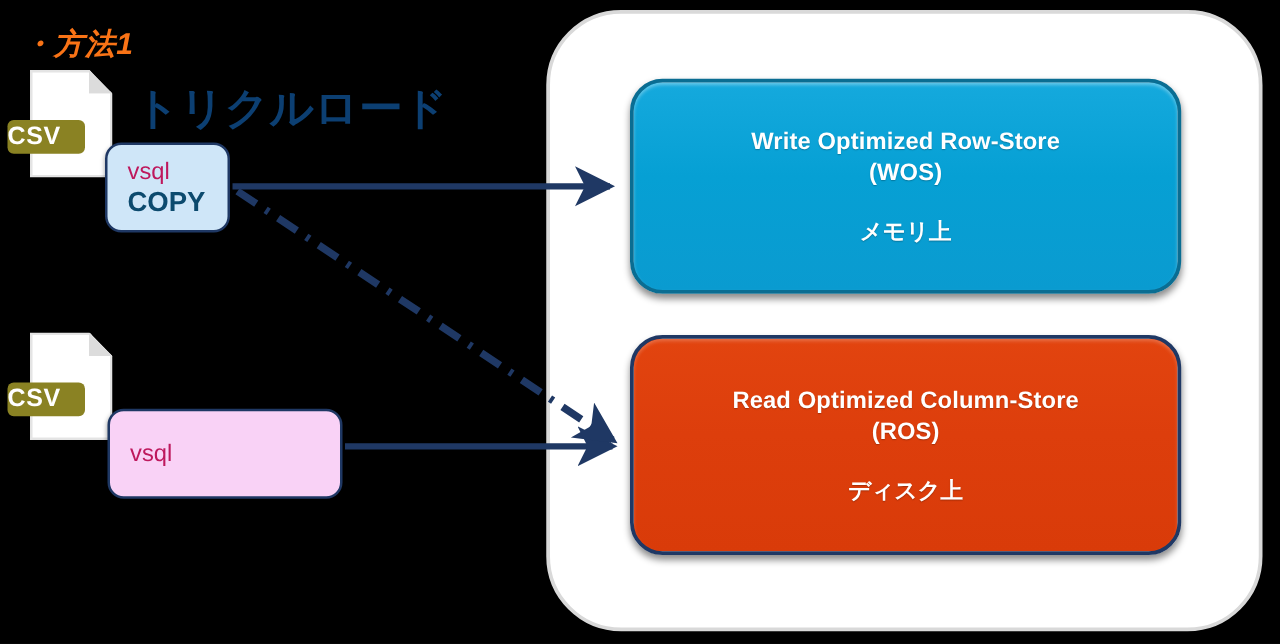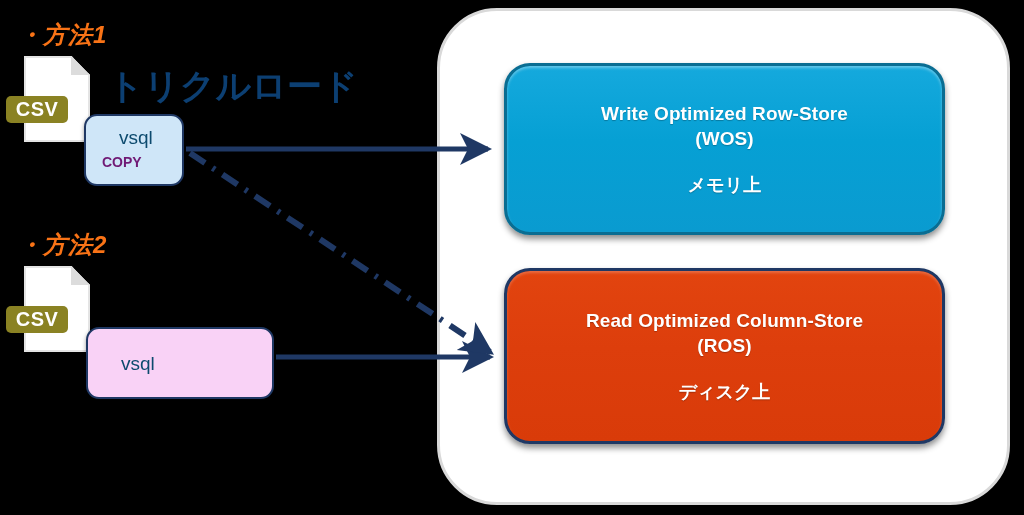--- a/index.html
+++ b/index.html
@@ -141,21 +141,20 @@
     left: -18px;
     top: 40px;
     width: 62px;
     height: 27px;
     background: #8a8223;
     border-radius: 5px;
     color: #ffffff;
     font-weight: bold;
     font-size: 20px;
     line-height: 27px;
-    text-align: center;
     letter-spacing: 0.5px;
   }
 
   
   .cmd-box {
     position: absolute;
     box-sizing: border-box;
     border-radius: 13px;
     border: 2px solid #1f3864;
     display: flex;
@@ -172,28 +171,27 @@
     background: #cfe6f8;
   }
   .cmd-box.copy-direct {
     left: 86px;
     top: 327px;
     width: 188px;
     height: 72px;
     background: #f9d2f6;
   }
   .cmd-line1 {
-    color: #0c4a6e;
+    color: #be185d;
     font-size: 19px;
     line-height: 23px;
-    margin-left: 17px;
   }
   .cmd-line2 {
-    color: #701a75;
-    font-size: 14px;
+    color: #0c4a6e;
+    font-size: 22px;
     font-weight: bold;
     line-height: 26px;
   }
 
   
   .arrow-layer {
     position: absolute;
     left: 0; top: 0;
     width: 1024px;
     height: 515px;
@@ -230,21 +228,20 @@
     <div class="csv-page"></div>
     <div class="csv-fold"></div>
     <div class="csv-badge">CSV</div>
   </div>
 
   <div class="cmd-box copy">
     <div class="cmd-line1">vsql</div>
     <div class="cmd-line2">COPY</div>
   </div>
 
-  <div class="method-label m2">・方法2</div>
 
   <div class="csv-file f2">
     <div class="csv-page"></div>
     <div class="csv-fold"></div>
     <div class="csv-badge">CSV</div>
   </div>
 
   <div class="cmd-box copy-direct">
     <div class="cmd-line1">vsql</div>
   </div>

